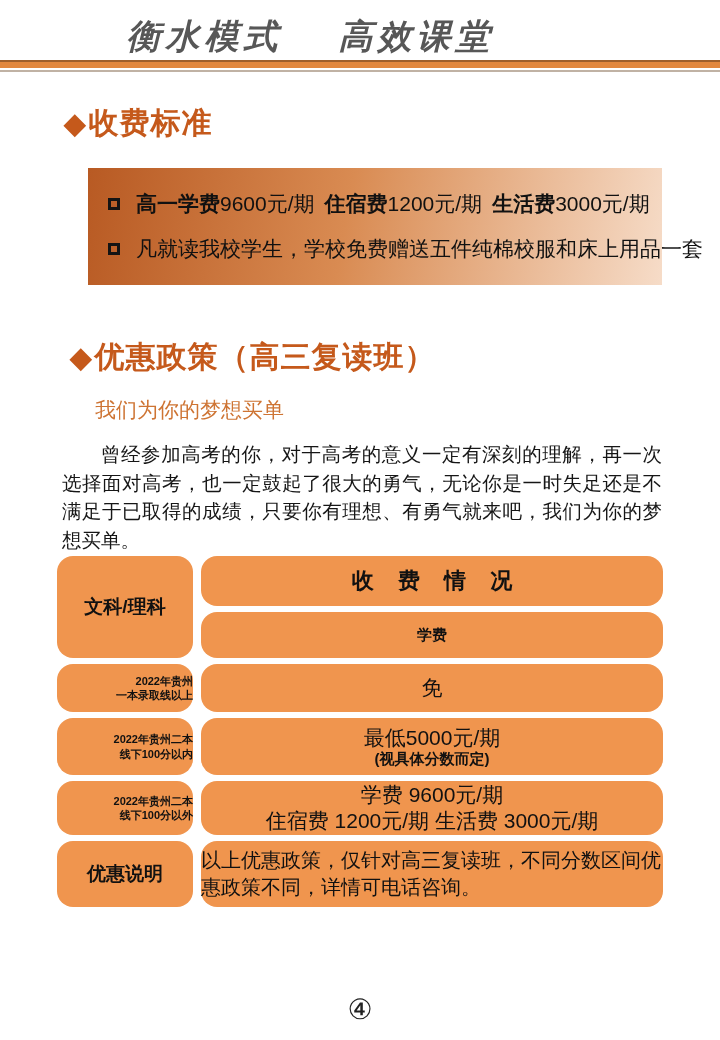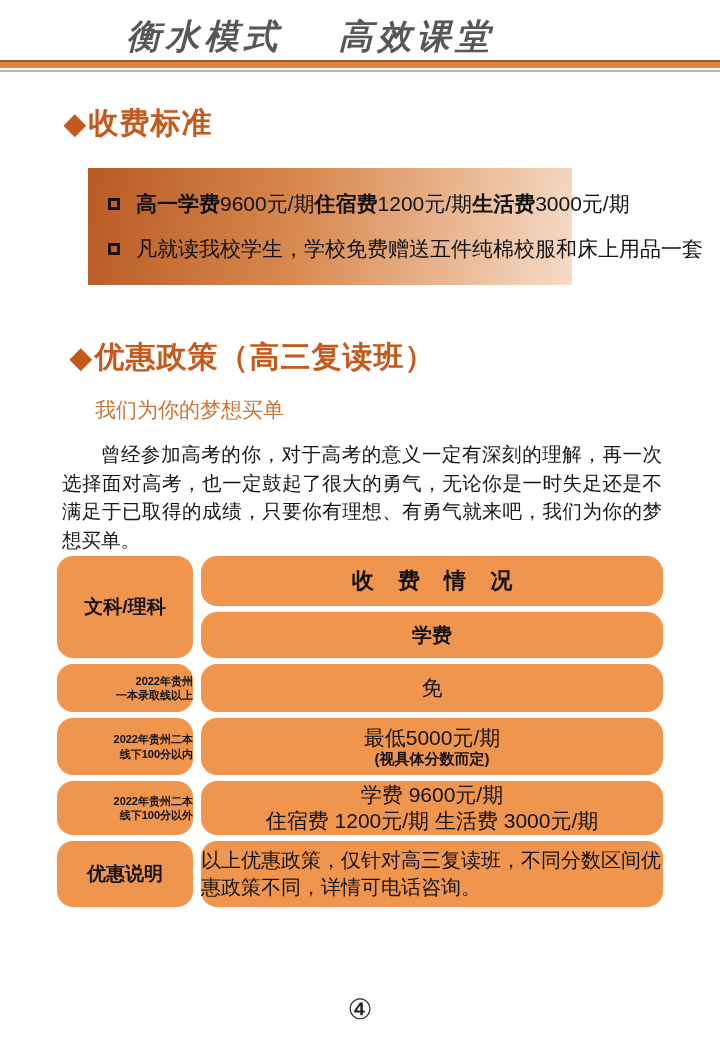--- a/index.html
+++ b/index.html
@@ -18,21 +18,21 @@
   .rule .t4 { height:2px; background:#c0b2a4; }
 
   
   .sec-title { position:absolute; left:64px; font-size:30px; font-weight:bold;
                color:#c5591b; letter-spacing:1px; }
   .sec-title .dia { font-size:28px; margin-right:2px; }
   #sec1 { top:103px; }
   #sec2 { top:337px;margin-left:6px; }
 
   
-  .fee-box { position:absolute; left:88px; top:168px; width:484px; height:117px;
+  .fee-box { position:absolute; left:88px; top:168px; width:574px; height:117px;
              background:linear-gradient(100deg, #b85a23 0%, #d98b52 45%, #f6dcc8 100%);
              display:flex; flex-direction:column; justify-content:space-evenly;
              padding:4px 0 4px 20px; }
   .fee-line { display:flex; align-items:center; font-size:21px; color:#111; white-space:nowrap; }
   .cbx { display:inline-block; width:12px; height:12px; border:3px solid #141414;
          margin-right:16px; flex:0 0 auto; }
   .fee-line .b { font-weight:bold; }
   .fee-line .sp { display:inline-block; width:10px; }
 
   
@@ -44,21 +44,21 @@
   
   .tbl { position:absolute; left:57px; top:556px; width:606px;
          display:grid; grid-template-columns:136px 462px;
          grid-template-rows:50px 46px 48px 57px 54px 66px;
          column-gap:8px; row-gap:6px; }
   .cell { background:#f0954e; border-radius:16px; color:#111;
           display:flex; flex-direction:column; align-items:center; justify-content:center;
           text-align:center; }
   .cell.corner { grid-row:1 / 3; font-weight:bold; font-size:19px; }
   .cell.hdr1 { font-weight:bold; font-size:22px; letter-spacing:9px; text-indent:9px; }
-  .cell.hdr2 { font-weight:bold; font-size:20px; }
+  .cell.hdr2 { font-weight:bold; font-size:15px; }
   .cell.lbl { font-weight:bold; font-size:11px; line-height:1.3;align-items:flex-end; }
   .cell.val { font-size:21px; line-height:1.22; }
   .cell.val .small { font-size:15px;font-weight:bold; }
   .cell.note-label { font-weight:bold; font-size:19px; }
   .cell.note { font-size:20px; line-height:1.35; padding:6px 0;
                align-items:flex-start; text-align:left; justify-content:center; }
 
   
   .pageno { position:absolute; top:993px; left:0; width:720px; text-align:center;
             font-size:28px; color:#222; }

